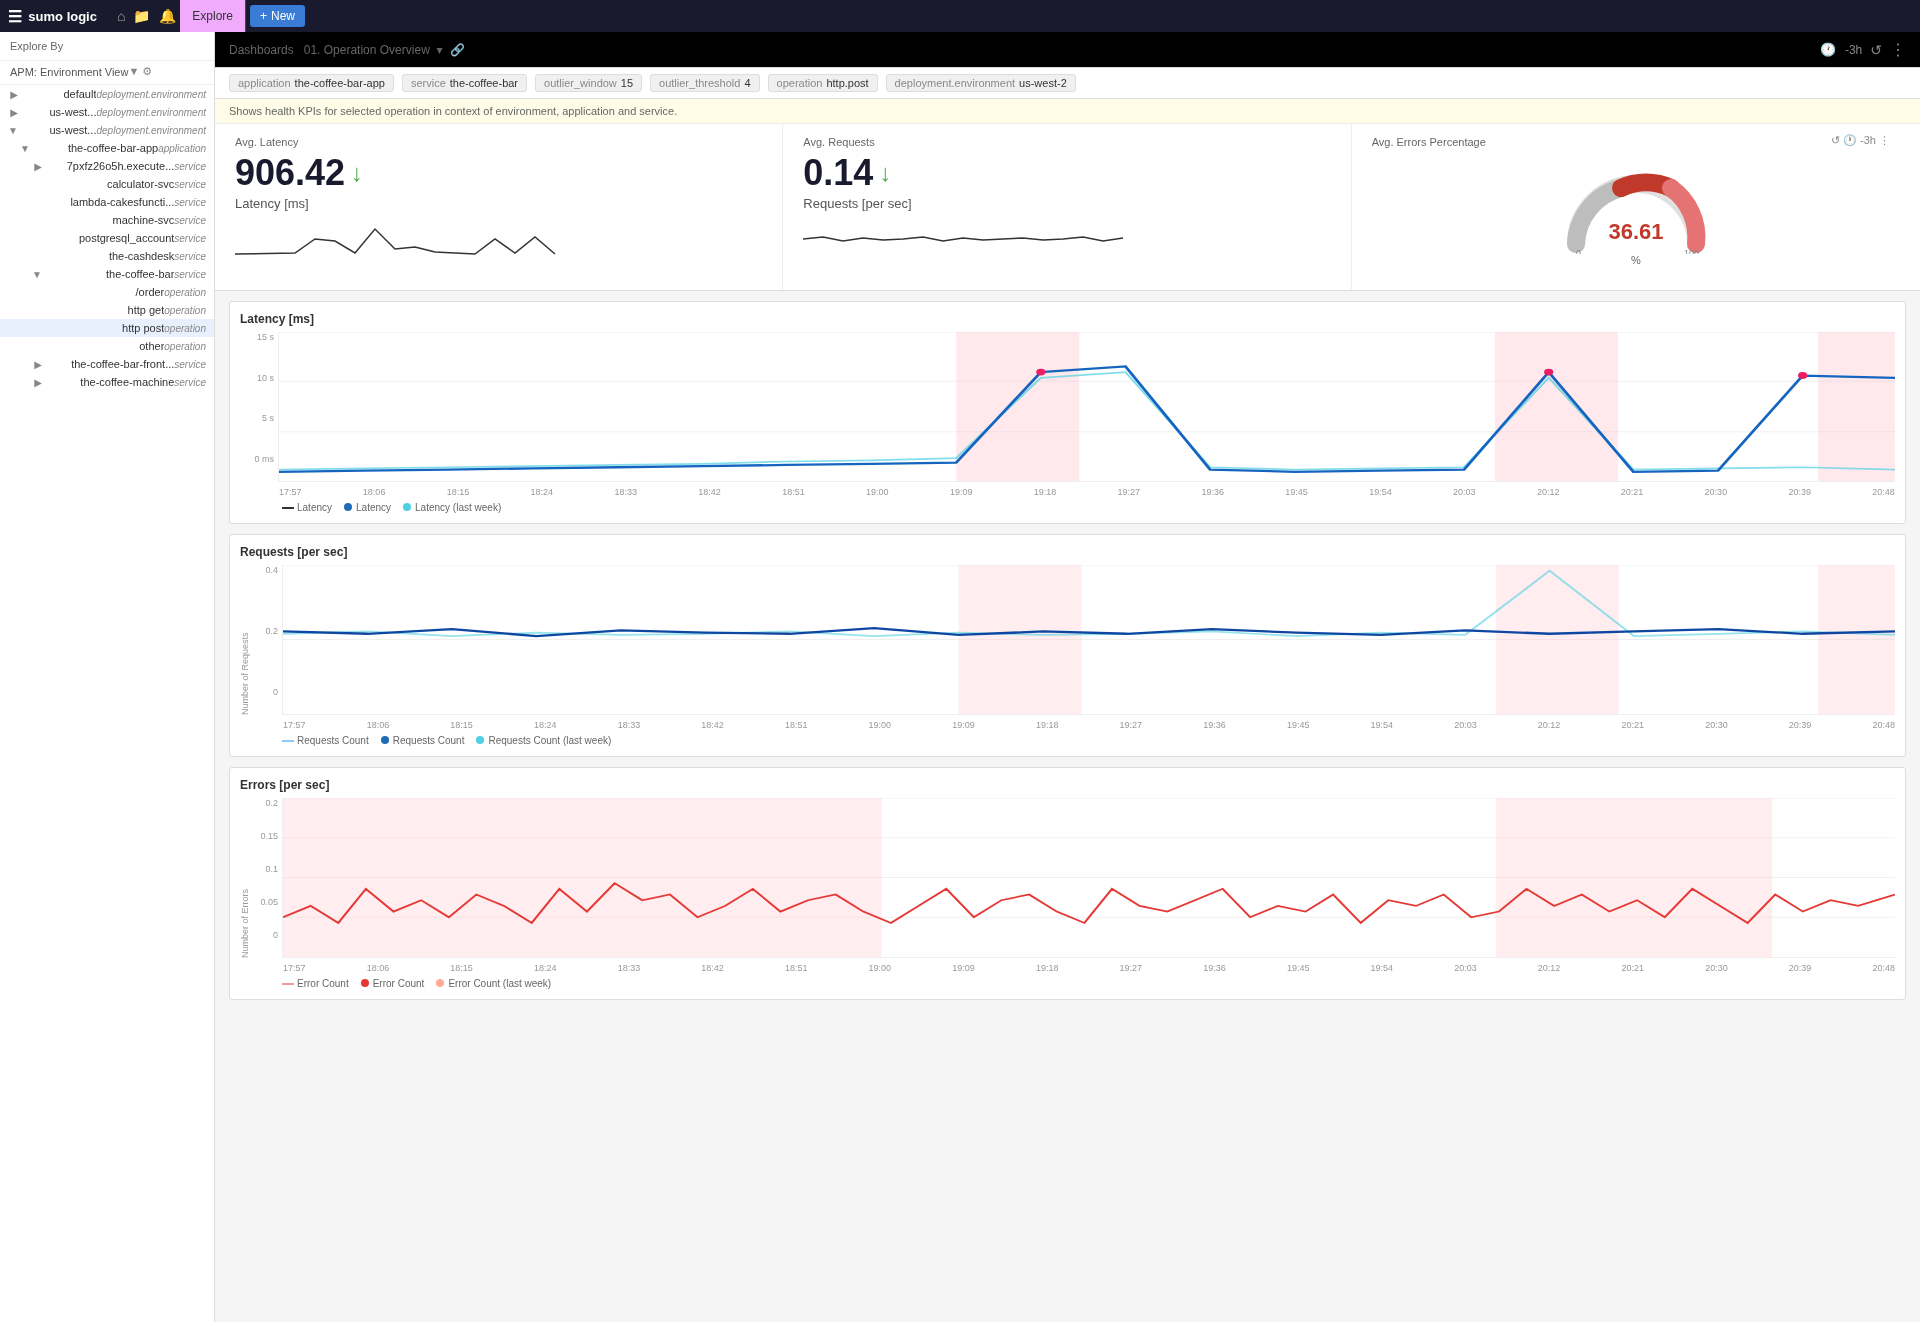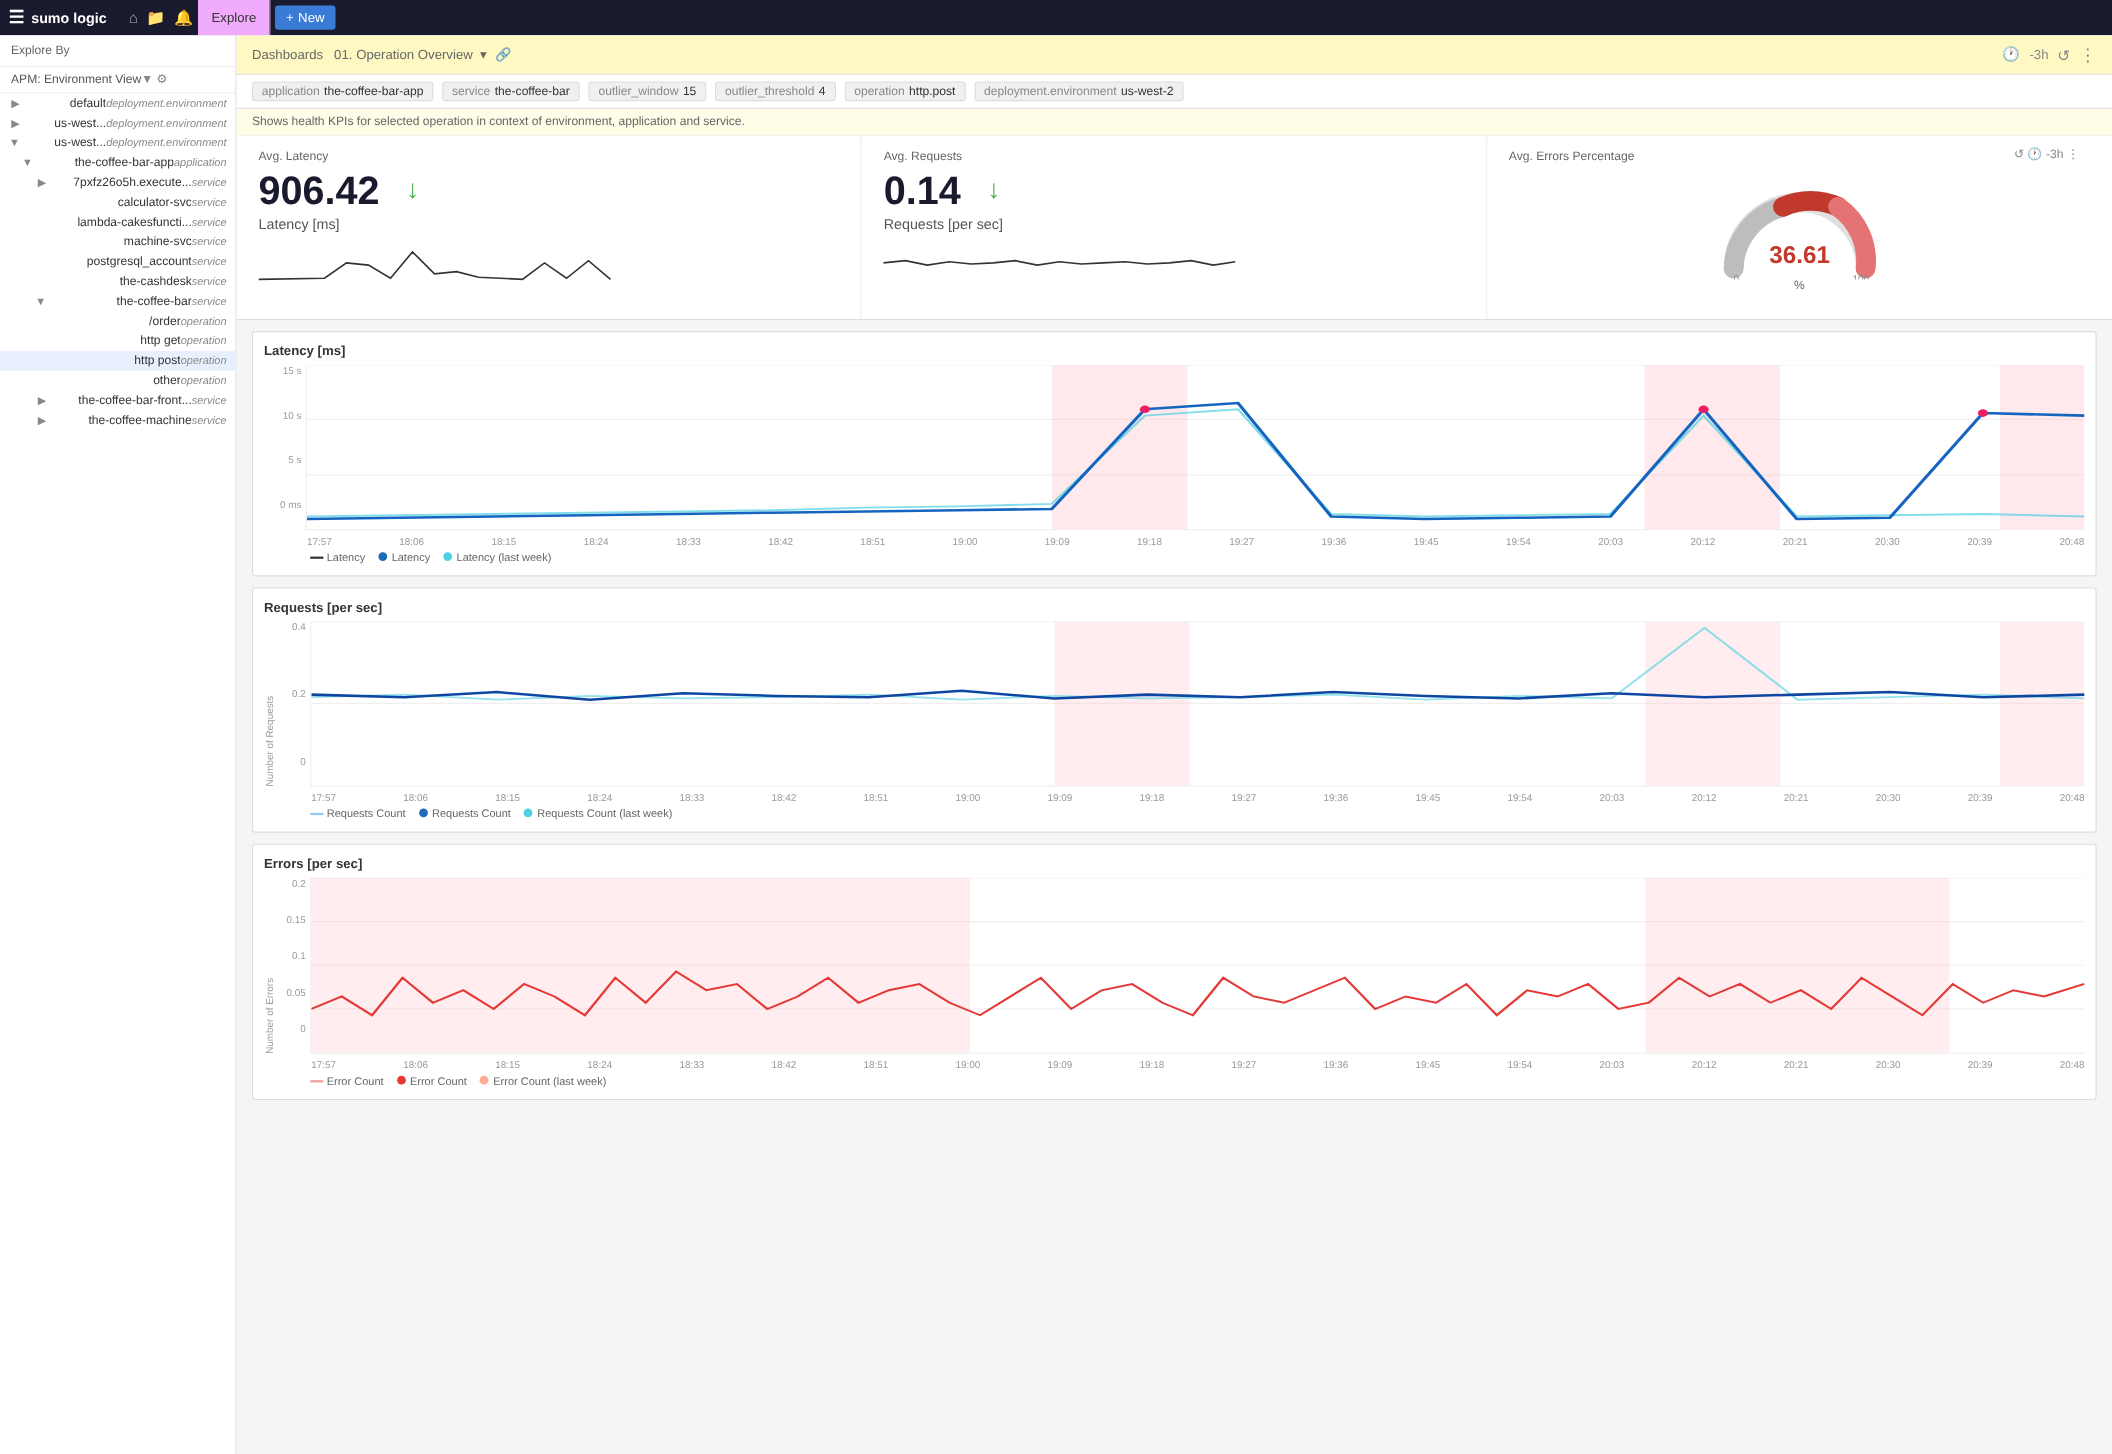--- a/index.html
+++ b/index.html
@@ -45,21 +45,21 @@
     .tree-item .type { color: #888; font-size: 10px; font-style: italic; }
     .indent-1 { padding-left: 18px; }
     .indent-2 { padding-left: 30px; }
     .indent-3 { padding-left: 42px; }
 
     
     .main-content { flex: 1; display: flex; flex-direction: column; overflow: hidden; background: #f5f5f5; }
 
     
     .dashboard-header {
-      background: #fef9c3; padding: 0 14px; border-bottom: 1px solid #ddd;
+      background: #000000; padding: 0 14px; border-bottom: 1px solid #ddd;
       display: flex; align-items: center; height: 36px; gap: 8px;
     }
     .breadcrumb { font-size: 12px; color: #666; }
     .header-actions { margin-left: auto; display: flex; align-items: center; gap: 8px; color: #888; }
 
     
     .filter-bar {
       background: #fff; padding: 6px 14px; border-bottom: 1px solid #ddd;
       display: flex; align-items: center; gap: 8px; flex-wrap: wrap;
     }
@@ -75,21 +75,21 @@
     .info-bar { background: #fffde7; padding: 6px 14px; font-size: 11px; color: #666; border-bottom: 1px solid #eee; }
 
     
     .kpi-row {
       display: grid; grid-template-columns: 1fr 1fr 1fr; gap: 0;
       background: #fff; border-bottom: 1px solid #ddd;
     }
     .kpi-card { padding: 12px 20px; border-right: 1px solid #eee; position: relative; }
     .kpi-card:last-child { border-right: none; }
     .kpi-label { font-size: 11px; color: #666; margin-bottom: 4px; }
-    .kpi-value { font-size: 36px; font-weight: 700; color: #1a1a2e; display: flex; align-items: center; gap: 24px; }
+    .kpi-value { font-size: 36px; font-weight: 700; color: #1a1a2e; display: flex; align-items: center; gap: 6px; }
     .kpi-down { font-size: 24px; color: #4caf50; }
     .kpi-unit { font-size: 13px; color: #555; margin-top: 2px; }
     .kpi-sparkline { margin-top: 8px; }
 
     
     .gauge-container { display: flex; flex-direction: column; align-items: center; justify-content: center; padding: 12px; }
     .gauge-refresh { position: absolute; top: 10px; right: 30px; color: #888; font-size: 11px; cursor: pointer; }
 
     
     .charts-area { flex: 1; overflow-y: auto; padding: 10px 14px; }

